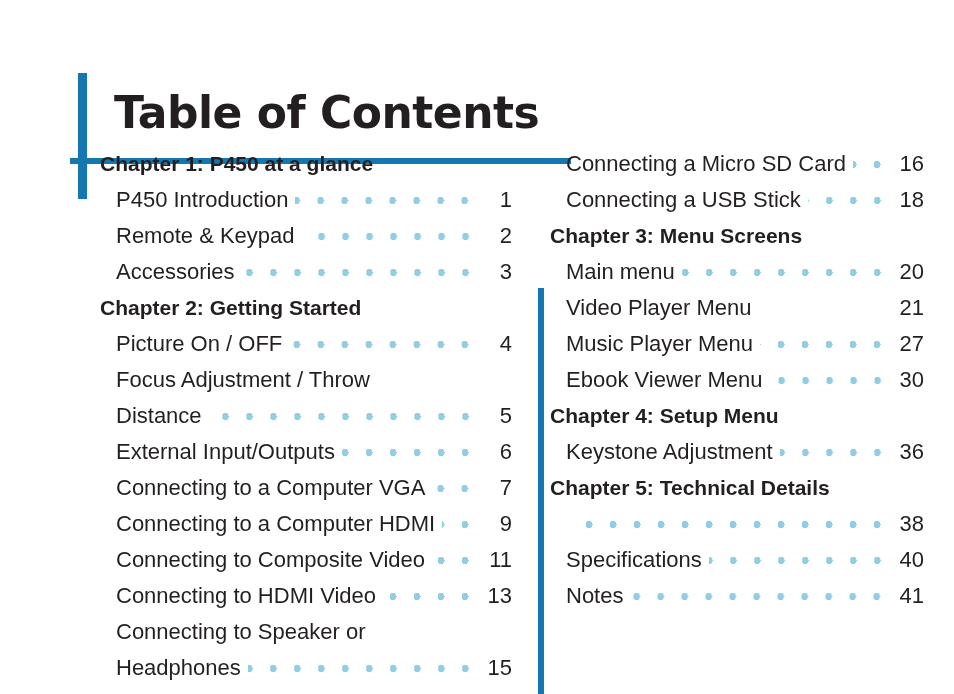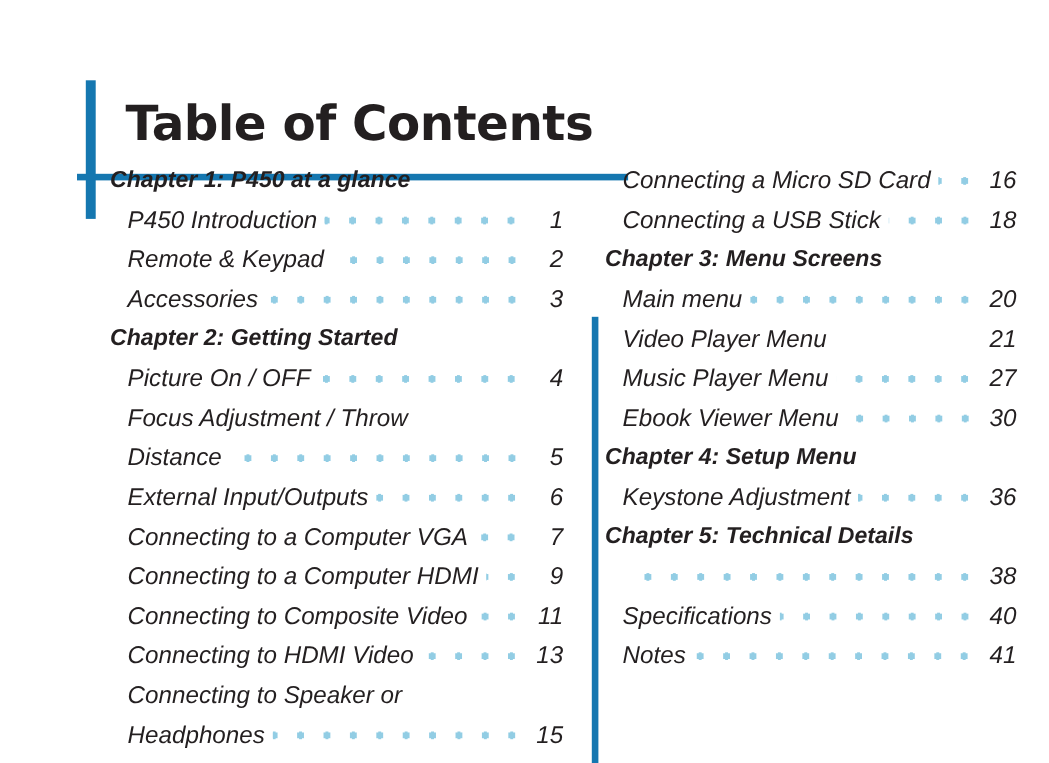--- a/index.html
+++ b/index.html
@@ -56,21 +56,20 @@
     background: #1577b0;
   }
 
   
   .columns {
     position: absolute;
     left: 0;
     top: 146px;
     width: 954px;
     height: 548px;
-    font-style: italic;
   }
   .col {
     position: absolute;
     top: 0;
   }
   .col-left  { left: 100px; width: 412px; }
   .col-right { left: 550px; width: 374px; }
 
   .divider {
     position: absolute;

